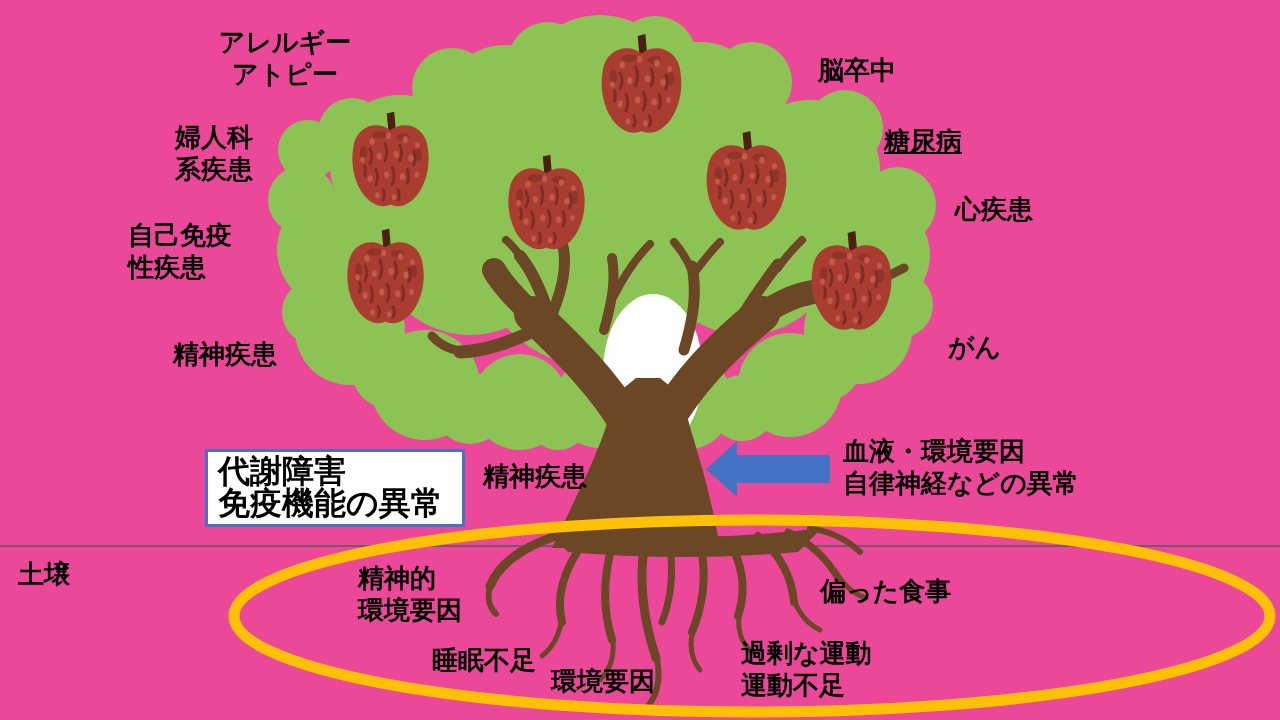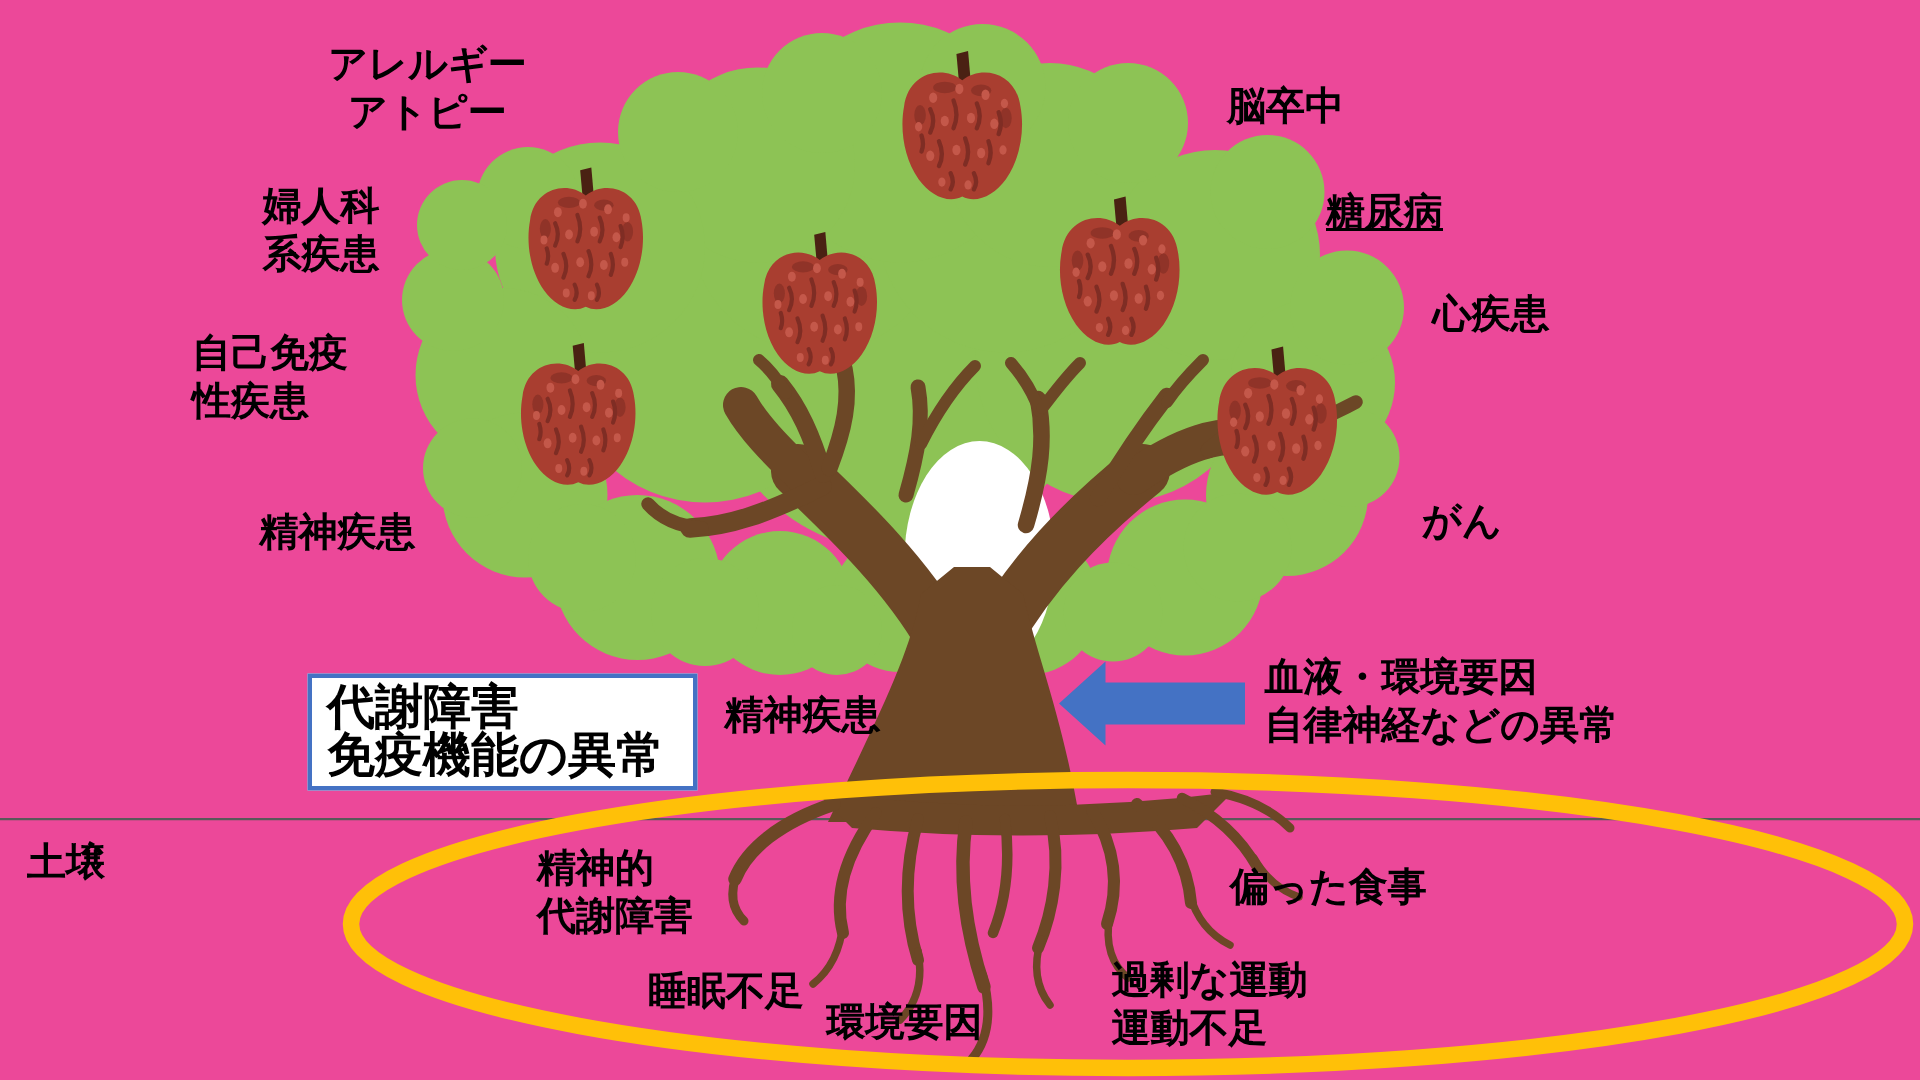--- a/index.html
+++ b/index.html
@@ -188,20 +188,20 @@
 
   <div id="metabolic-box">代謝障害
 免疫機能の異常</div>
   <div class="lbl" style="left:483px;top:460px;">精神疾患</div>
   <div class="lbl" style="left:843px;top:435px;">血液・環境要因
 自律神経などの異常</div>
 
   <div class="lbl" style="left:18px;top:558px;">土壌</div>
 
   <div class="lbl" style="left:358px;top:562px;">精神的
-代謝障害</div>
+環境要因</div>
   <div class="lbl" style="left:408px;top:644px;padding-left:24px;">睡眠不足</div>
   <div class="lbl" style="left:551px;top:665px;">環境要因</div>
   <div class="lbl" style="left:741px;top:637px;">過剰な運動
 運動不足</div>
   <div class="lbl" style="left:820px;top:575px;">偏った食事</div>
 
 </div>
 
 </body></html>

